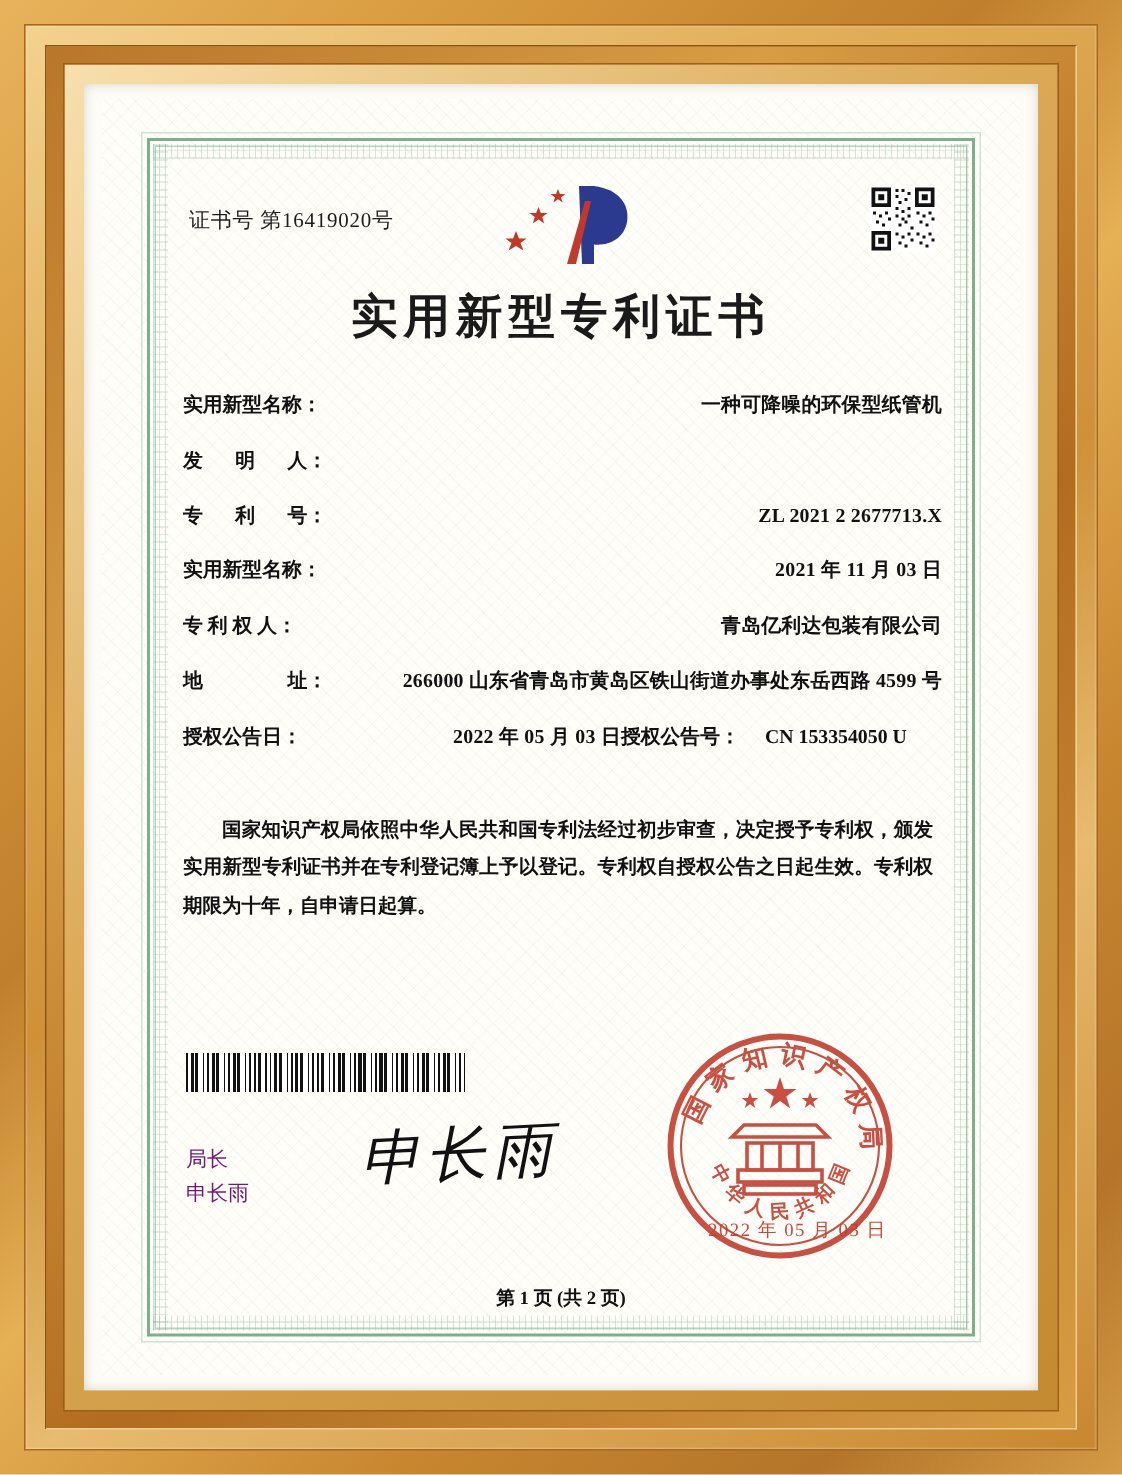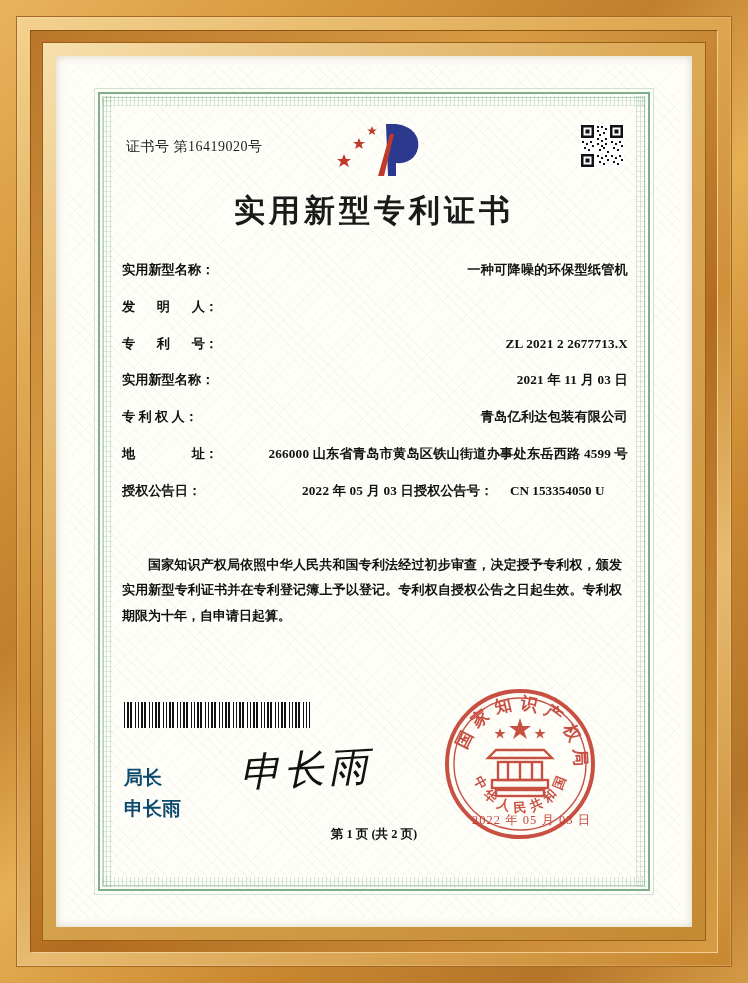--- a/index.html
+++ b/index.html
@@ -183,21 +183,21 @@
     white-space: nowrap;
   }
   .field-value2 {
     flex: 1 1 auto;
     font-weight: 600;
   }
 
   
   .paras {
     position: absolute;
-    left: 2px; top: 440px;
+    left: 2px; top: 428px;
     width: 500px;
     font-size: 13px;
     color: #111;
     line-height: 1.95;
     text-align: justify;
   }
   .paras p {
     margin: 0 0 6px 0;
     text-indent: 26px;
     font-weight: 600;
@@ -211,24 +211,24 @@
     background-image: repeating-linear-gradient(
       90deg,
       #111 0 1px, #fff 1px 3px, #111 3px 5px, #fff 5px 6px,
       #111 6px 8px, #fff 8px 11px, #111 11px 12px, #fff 12px 14px);
   }
 
   
   .sig-label {
     position: absolute;
     left: 4px; top: 650px;
-    font-size: 19px;
-    font-weight: 700;
+    font-size: 14px;
+    font-weight: 400;
     line-height: 1.65;
-    color: #0c4a6e;
+    color: #701a75;
   }
   .sig-script {
     position: absolute;
     left: 120px; top: 630px;
     font-size: 40px;
     color: #111;
     font-family: "Liberation Serif", "DejaVu Serif", serif;
     font-style: italic;
     letter-spacing: 4px;
     transform: rotate(-3deg);
@@ -245,21 +245,21 @@
     left: 352px; top: 700px;
     font-size: 12.5px;
     color: #c0392b;
     letter-spacing: 1px;
     opacity: .92;
     white-space: nowrap;
   }
 
   .page-no {
     position: absolute;
-    left: 0; top: 714px;
+    left: 0; top: 745px;
     width: 100%;
     text-align: center;
     font-size: 12.5px;
     color: #111;
     font-weight: 600;
   }
 </style>
 </head>
 <body>
 

